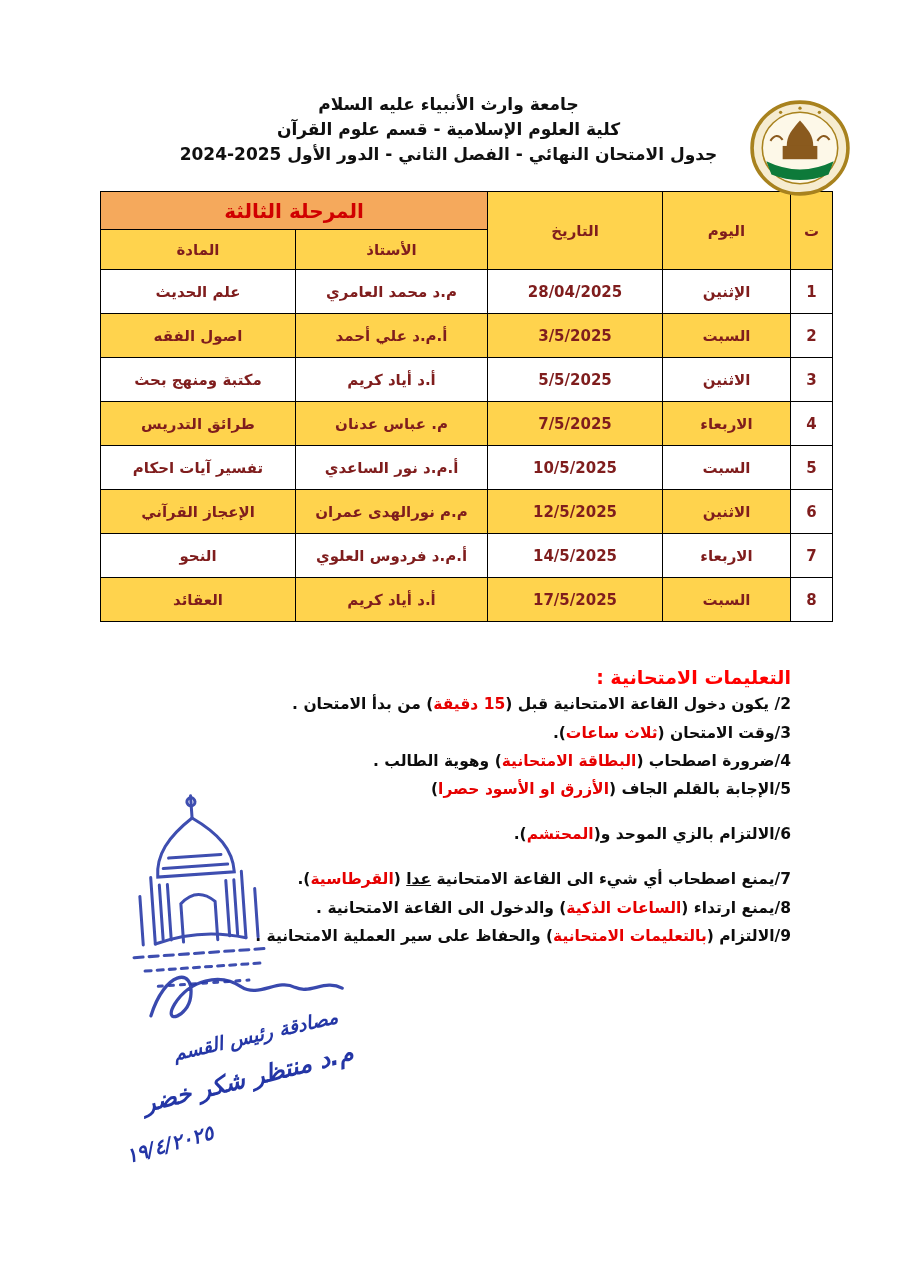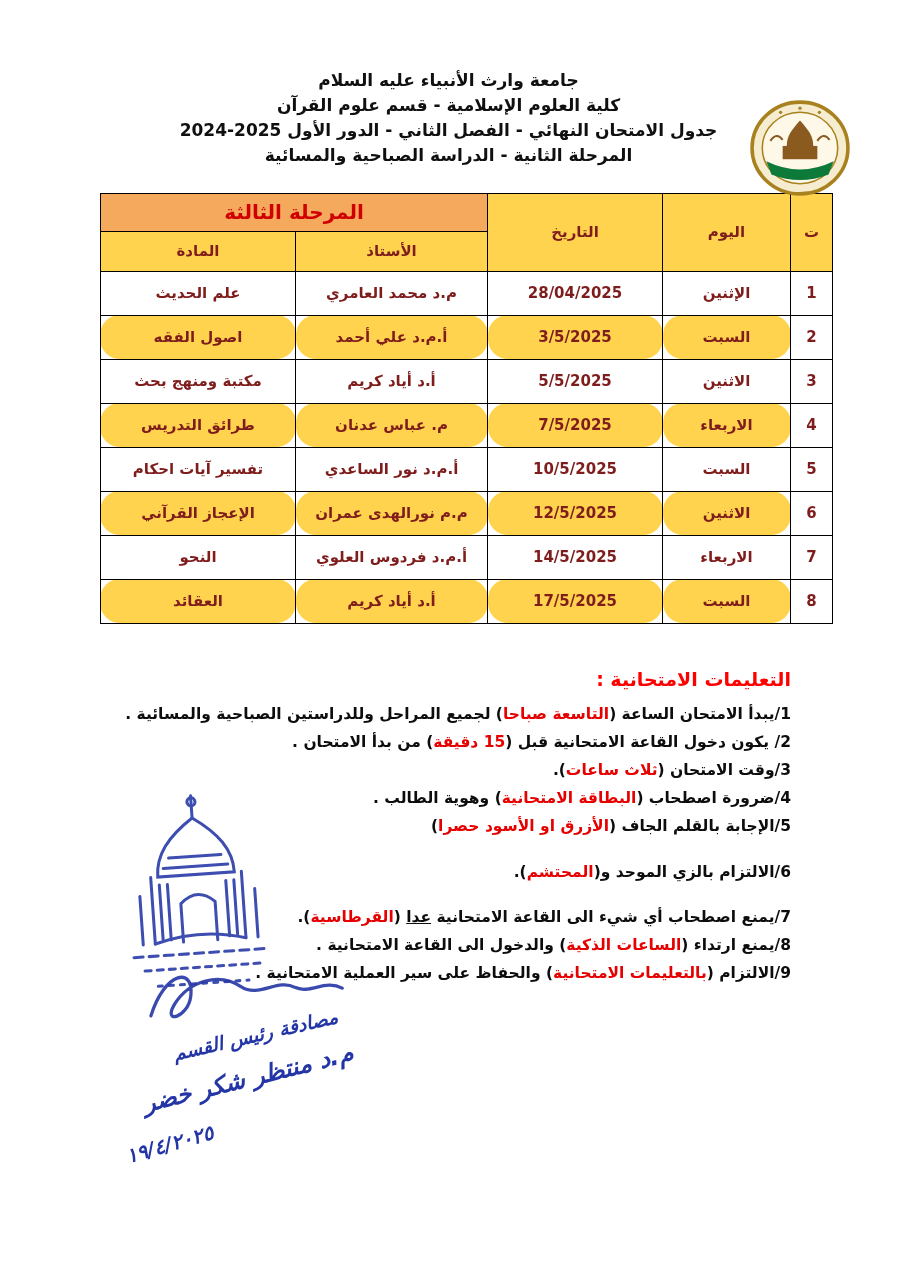--- a/index.html
+++ b/index.html
@@ -10,21 +10,21 @@
     font-family:"DejaVu Sans", sans-serif;
     direction:rtl;
     position:relative;
     overflow:hidden;
     color:#111;
   }
   .page { position:relative; width:897px; height:1280px; }
 
   
   .header-block {
-    padding-top:68px;
+    padding-top:92px;
     text-align:center;
     font-weight:bold;
     font-size:17px;
     line-height:1.48;
     color:#101010;
   }
   .logo { position:absolute; top:100px; right:46px; width:102px; height:97px; }
 
   
   .schedule {
@@ -48,32 +48,32 @@
     background:var(--header-yellow, #FFD34D);
     font-size:15px;
     height:38px;
   }
   .schedule thead tr + tr th { height:40px; }
   .schedule th.stage {
     background:var(--stage-orange, #F5A95C);
     color:var(--stage-red, #D00000);
     font-size:20px;
   }
-  .schedule tbody td { height:44px; font-size:15px; background:#fff;border-radius:20px; }
+  .schedule tbody td { height:44px; font-size:15px; background:#fff; }
   .schedule tbody tr.hl td { background:var(--row-yellow, #FFD34D); }
   .schedule tbody tr.hl td.idx { background:#fff; }
   .schedule td.date { direction:ltr; }
 
   
   .instructions { margin:44px 106px 0 0; text-align:right; }
   .inst-title {
     color:var(--title-red, #FF0000);
     font-weight:bold;
     font-size:19px;
-    margin-bottom:10px;
+    margin-bottom:2px;
   }
   .inst-line {
     font-size:15.5px;
     font-weight:bold;
     line-height:1.82;
     white-space:nowrap;
     color:#0d0d0d;
   }
   .inst-line.gap { margin-top:17px; }
   .seg-red { color:var(--red-text, #E60000); }
@@ -114,21 +114,20 @@
     <path d="M17 60 q33 16 66 0 l-5 13 q-28 11 -56 0 Z" fill="#0d7a3a"></path>
     <circle cx="50" cy="8" r="1.6" fill="#a8821e"></circle>
     <circle cx="31" cy="12" r="1.6" fill="#a8821e"></circle>
     <circle cx="69" cy="12" r="1.6" fill="#a8821e"></circle>
   </svg>
 
   <div class="header-block">
     <div class="h-line">جامعة وارث الأنبياء عليه السلام</div>
     <div class="h-line">كلية العلوم الإسلامية - قسم علوم القرآن</div>
     <div class="h-line">جدول الامتحان النهائي - الفصل الثاني - الدور الأول 2025-2024</div>
-    <div class="h-line">المرحلة الثانية - الدراسة الصباحية والمسائية</div>
   </div>
 
   <table class="schedule">
     <colgroup>
       <col style="width:42px">
         <col style="width:128px">
         <col style="width:175px">
         <col style="width:192px">
         <col style="width:195px">
     </colgroup>
@@ -200,21 +199,20 @@
           <td class="date">17/5/2025</td>
           <td>أ.د أياد كريم</td>
           <td>العقائد</td>
         </tr>
       </tbody>
   </table>
 
   <div class="instructions">
     <div class="inst-title">التعليمات الامتحانية :</div>
     <div id="inst-list">
-        <div class="inst-line"><span>1/يبدأ الامتحان الساعة (</span><span class="seg-red">التاسعة صباحا</span><span>) لجميع المراحل وللدراستين الصباحية والمسائية .</span></div>
         <div class="inst-line"><span>2/ يكون دخول القاعة الامتحانية قبل (</span><span class="seg-red">15 دقيقة</span><span>) من بدأ الامتحان .</span></div>
         <div class="inst-line"><span>3/وقت الامتحان (</span><span class="seg-red">ثلاث ساعات</span><span>).</span></div>
         <div class="inst-line"><span>4/ضرورة اصطحاب (</span><span class="seg-red">البطاقة الامتحانية</span><span>) وهوية الطالب .</span></div>
         <div class="inst-line"><span>5/الإجابة بالقلم الجاف (</span><span class="seg-red">الأزرق او الأسود حصرا</span><span>)</span></div>
         <div class="inst-line gap"><span>6/الالتزام بالزي الموحد و(</span><span class="seg-red">المحتشم</span><span>).</span></div>
         <div class="inst-line gap"><span>7/يمنع اصطحاب أي شيء الى القاعة الامتحانية </span><span class="seg-underline">عدا</span><span> (</span><span class="seg-red">القرطاسية</span><span>).</span></div>
         <div class="inst-line"><span>8/يمنع ارتداء (</span><span class="seg-red">الساعات الذكية</span><span>) والدخول الى القاعة الامتحانية .</span></div>
         <div class="inst-line"><span>9/الالتزام (</span><span class="seg-red">بالتعليمات الامتحانية</span><span>) والحفاظ على سير العملية الامتحانية .</span></div>
       </div>
   </div>

